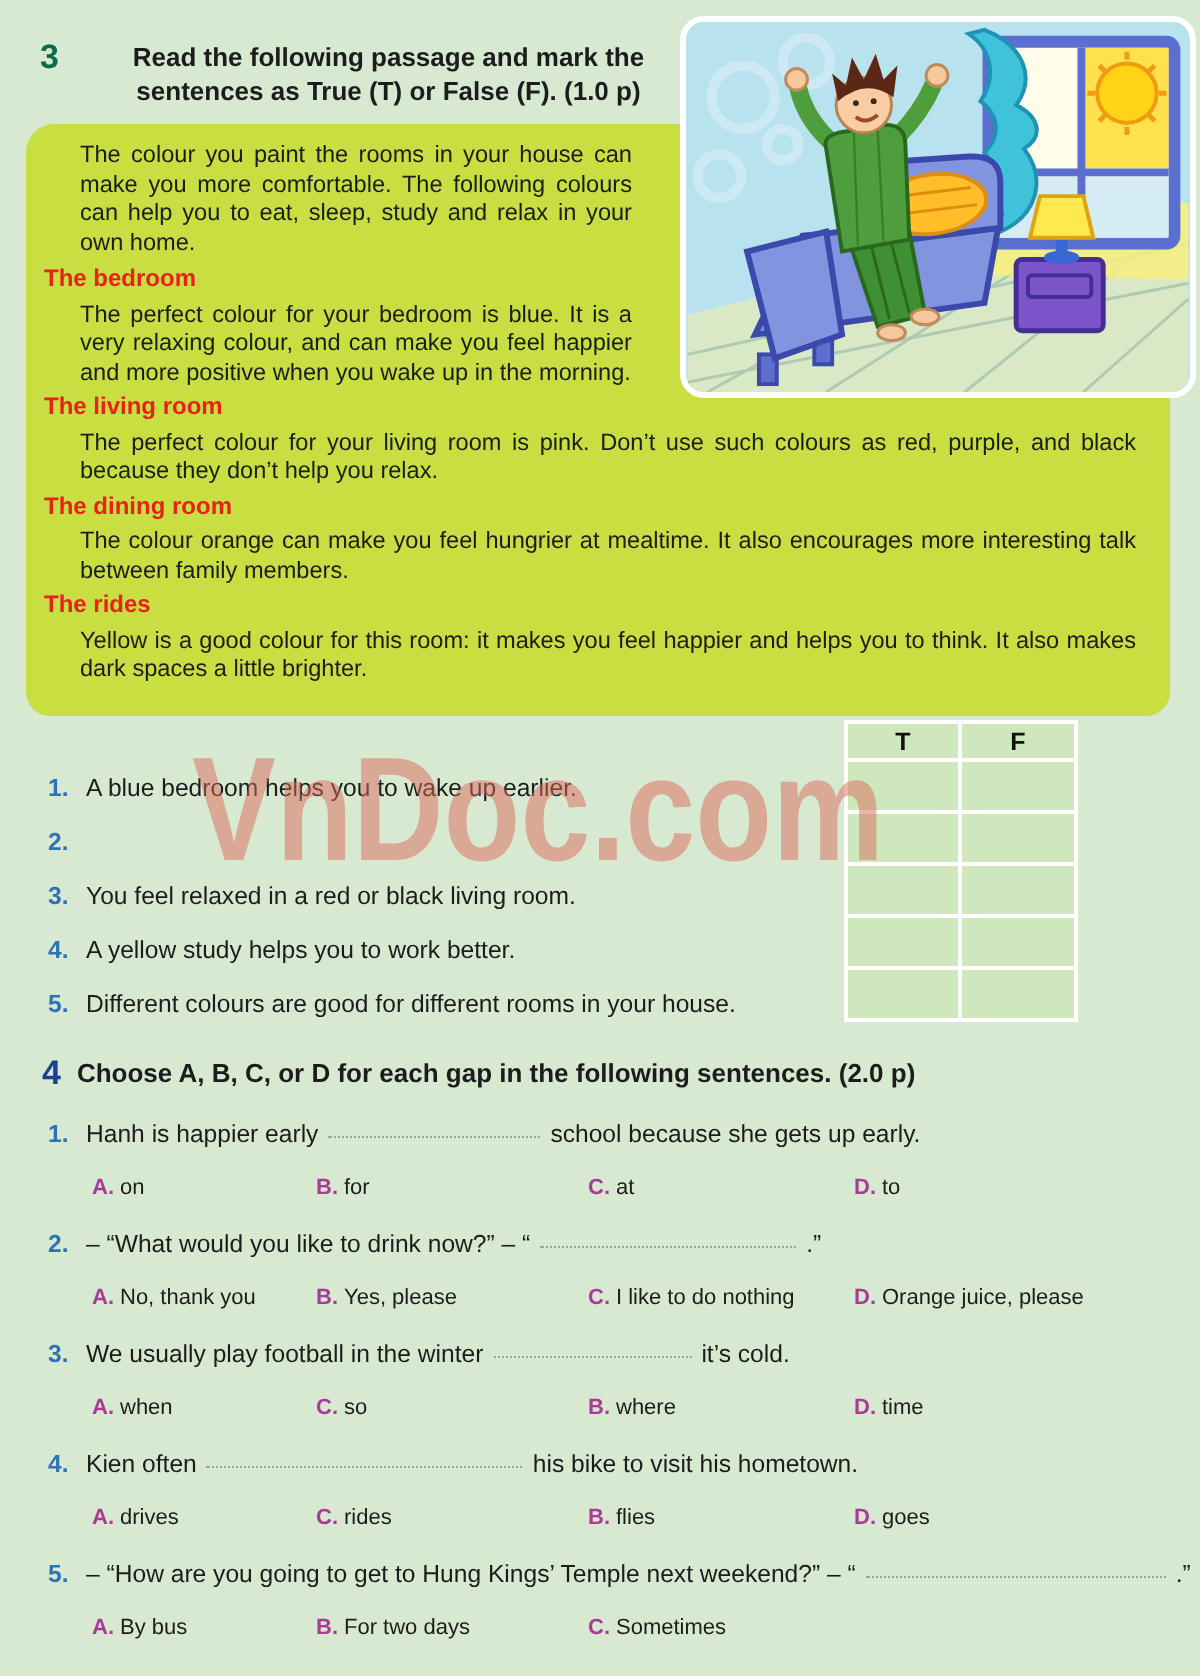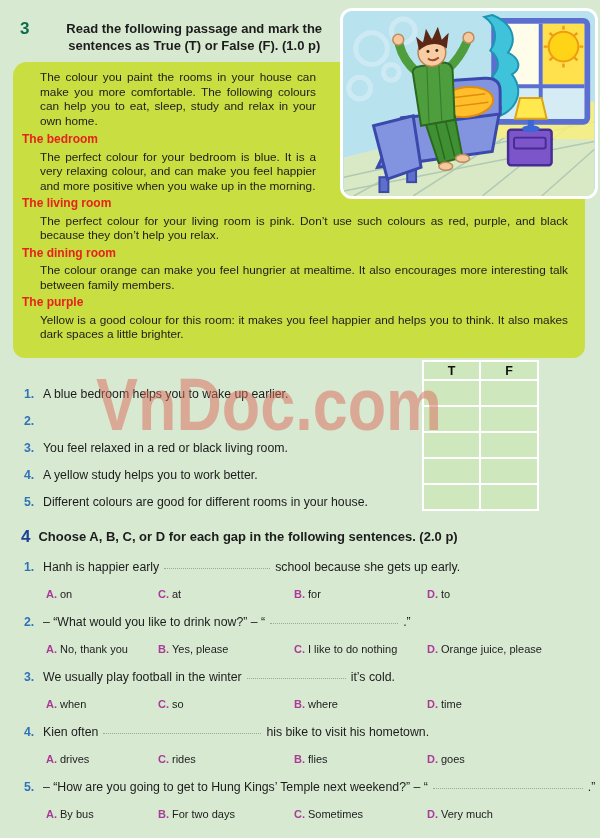--- a/index.html
+++ b/index.html
@@ -71,21 +71,21 @@
   <div class="passage">
     <div class="spacer"></div>
     <p class="intro">The colour you paint the rooms in your house can make you more comfortable. The following colours can help you to eat, sleep, study and relax in your own home.</p>
     <div id="passage-subs">
         <div class="ph">The bedroom</div>
         <div class="pp">The perfect colour for your bedroom is blue. It is a very relaxing colour, and can make you feel happier and more positive when you wake up in the morning.</div>
         <div class="ph">The living room</div>
         <div class="pp">The perfect colour for your living room is pink. Don’t use such colours as red, purple, and black because they don’t help you relax.</div>
         <div class="ph">The dining room</div>
         <div class="pp">The colour orange can make you feel hungrier at mealtime. It also encourages more interesting talk between family members.</div>
-        <div class="ph">The purple</div>
+        <div class="ph">The rides</div>
         <div class="pp">Yellow is a good colour for this room: it makes you feel happier and helps you to think. It also makes dark spaces a little brighter.</div>
       </div>
   </div>
 
   <div class="illus">
     <svg viewBox="0 0 253 187" width="252" height="185">
       <rect width="253" height="187" fill="#b9e2ef"></rect>
       <g stroke="#d3edf6" stroke-width="5" fill="none" opacity=".8">
         <circle cx="28" cy="38" r="16"></circle>
           <circle cx="60" cy="20" r="12"></circle>
@@ -213,22 +213,22 @@
     <div id="questions">
         <div class="qb">
           <div class="qs">
             <span class="qn">1.</span>
             <span>Hanh is happier early</span>
             <span class="gap"></span>
             <span>school because she gets up early.</span>
           </div>
           <div class="qo">
             <div class="opt"><span class="ol">A.</span><span class="ot">on</span></div>
+            <div class="opt"><span class="ol">B.</span><span class="ot">for</span></div>
             <div class="opt"><span class="ol">C.</span><span class="ot">at</span></div>
-            <div class="opt"><span class="ol">B.</span><span class="ot">for</span></div>
             <div class="opt"><span class="ol">D.</span><span class="ot">to</span></div>
           </div>
         </div>
         <div class="qb">
           <div class="qs">
             <span class="qn">2.</span>
             <span>– “What would you like to drink now?” – “</span>
             <span class="gap"></span>
             <span>.”</span>
           </div>
@@ -271,19 +271,18 @@
           <div class="qs">
             <span class="qn">5.</span>
             <span>– “How are you going to get to Hung Kings’ Temple next weekend?” – “</span>
             <span class="gap"></span>
             <span>.”</span>
           </div>
           <div class="qo">
             <div class="opt"><span class="ol">A.</span><span class="ot">By bus</span></div>
             <div class="opt"><span class="ol">B.</span><span class="ot">For two days</span></div>
             <div class="opt"><span class="ol">C.</span><span class="ot">Sometimes</span></div>
-            <div class="opt"><span class="ol">D.</span><span class="ot">Very much</span></div>
           </div>
         </div>
       </div>
   </div>
 
 </div>
 
 </body></html>

